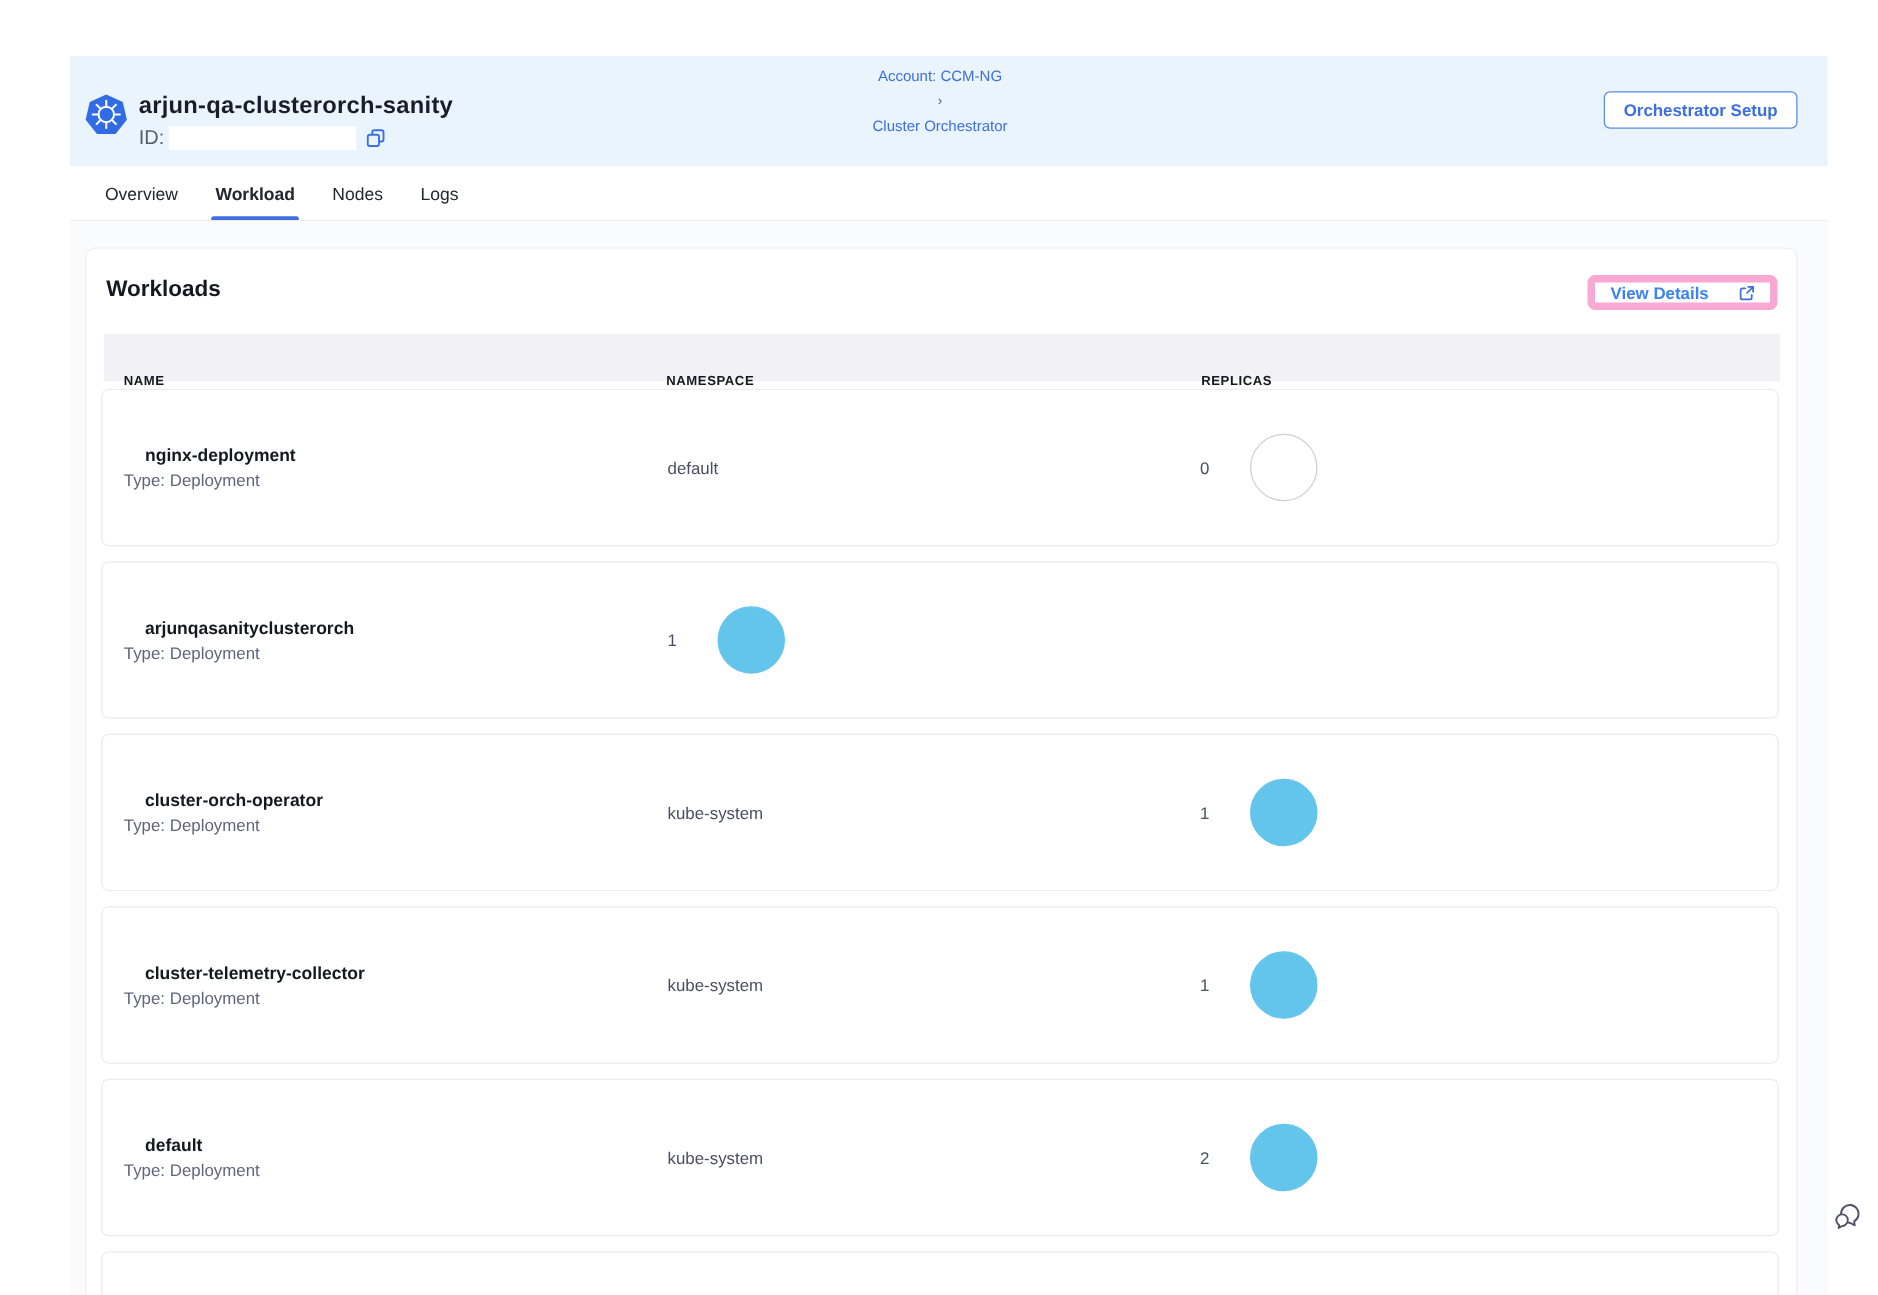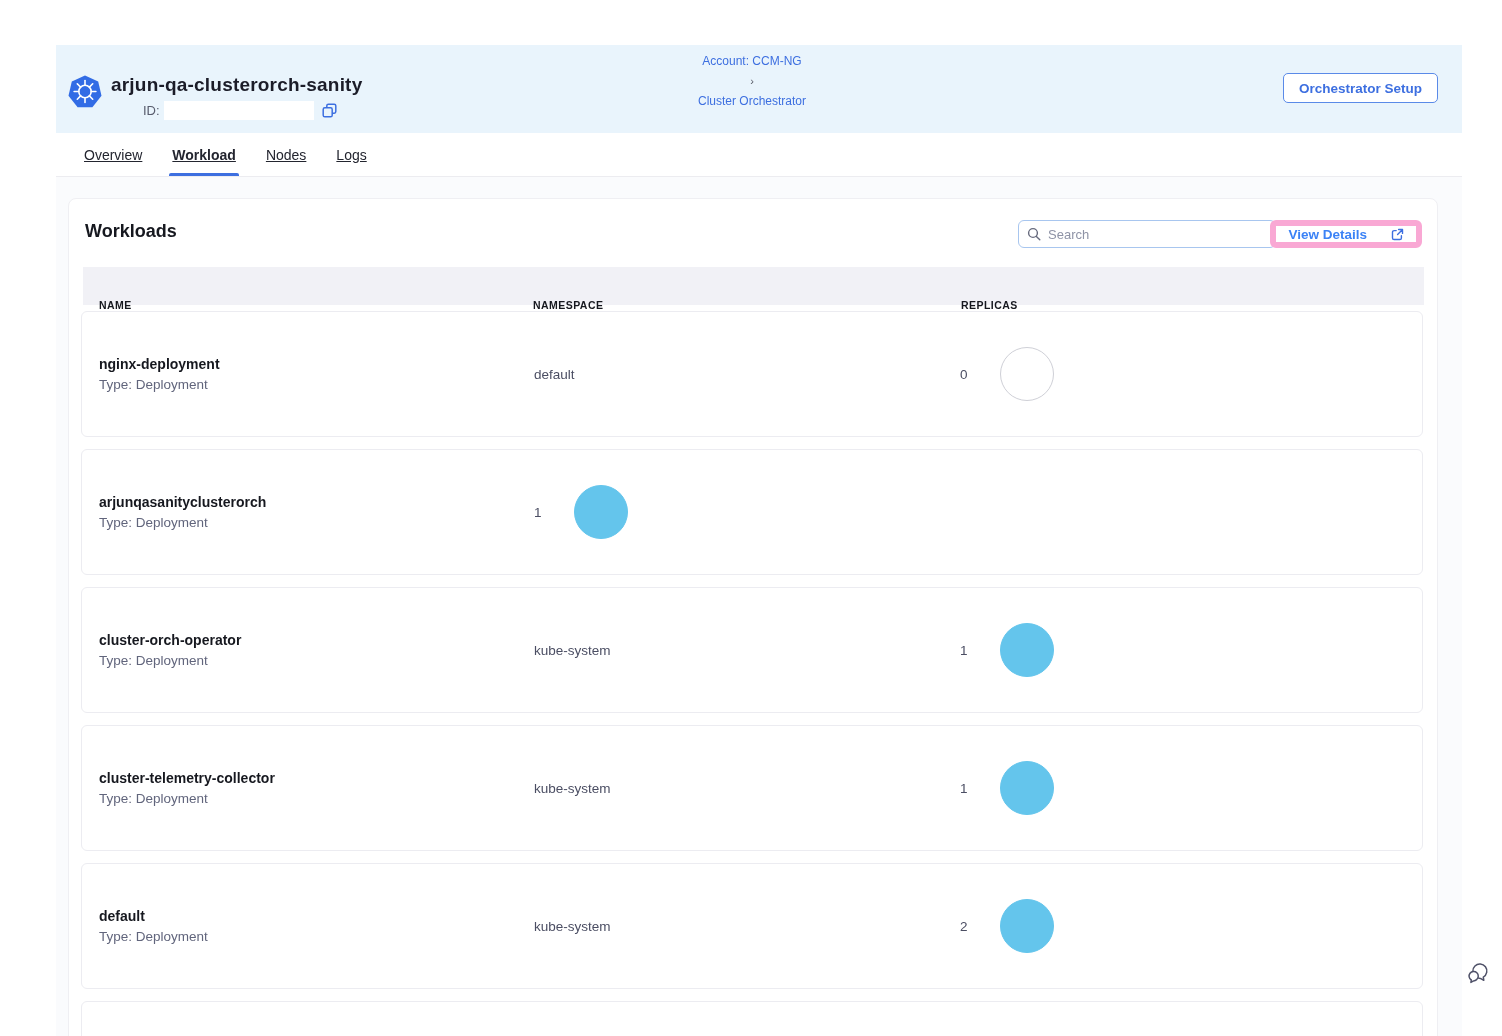--- a/index.html
+++ b/index.html
@@ -13,33 +13,33 @@
   
   .page-header { position:absolute; left:0; top:0; width:100%; height:88px;
                  background:#e9f4fc; padding:9px 24px 0 10px; }
   .breadcrumb { font-size:12px; color:#3d6fe0; display:flex; gap:7px; align-items:center;flex-direction:column; }
   .crumb { cursor:pointer; }
   .crumb-sep { color:#565a66; font-size:11px; }
   .title-row { position:absolute; left:12px; top:28px; display:flex; align-items:flex-start; }
   .k8s-icon { width:34px; height:34px; margin-right:9px; margin-top:2px; }
   .cluster-title { font-size:19px; font-weight:bold; color:#1b1c28; letter-spacing:.2px; line-height:24px; }
   .id-row { display:flex; align-items:center; margin-top:4px; }
-  .id-label { font-size:13px; color:#585c6d; margin-right:4px;margin-left:32px; }
+  .id-label { font-size:16px; color:#585c6d; margin-right:4px; }
   .id-redaction { width:150px; height:19px; background:#ffffff; margin-right:8px; }
   .copy-icon { width:15px; height:15px; cursor:pointer; }
   .setup-btn { position:absolute; right:24px; top:28px; height:30px; padding:0 15px;
                background:#ffffff; border:1px solid #5a8ae8; border-radius:5px;
                color:#3d6fe0; font-size:13.5px; font-weight:bold;
                font-family:"Liberation Sans", sans-serif; cursor:pointer; }
 
   
   .tab-bar { position:absolute; left:0; top:88px; width:100%; height:44px; background:#ffffff;
              border-bottom:1px solid #ececf0; display:flex; align-items:stretch; padding-left:28px; }
   .tab { position:relative; display:flex; align-items:center; font-size:14px; color:#23252f;
-         margin-right:30px; cursor:pointer;text-decoration:underline; }
+         margin-right:30px; cursor:pointer; }
   .tab.active { font-weight:bold; }
   .tab.active::after { content:""; position:absolute; left:-3px; right:-3px; bottom:0;
                        height:3px; background:#3d6fe0; border-radius:2px 2px 0 0; }
 
   
   .page-body { position:absolute; left:0; top:132px; width:100%; height:859px;
                background:#fafbfd; overflow:hidden; }
 
   
   .workloads-card { position:absolute; left:12px; top:21px; width:1370px; height:990px;
@@ -64,21 +64,21 @@
   
   .table-header { margin-top:0; width:1341px; height:38px; background:#f1f1f6;
                   display:grid; grid-template-columns:450px 428px 1fr; align-items:center; }
   .th { font-size:10.5px; font-weight:bold; letter-spacing:.45px; color:#16181f;margin-top:32px; }
   .th-name { padding-left:16px; }
   .rows-wrap { margin-top:6px; margin-left:-2px; }
   .row-card { width:1342px; height:126px; background:#ffffff; border:1px solid #ececf1;
               border-radius:6px; margin-bottom:12px; display:grid;
               grid-template-columns:452px 426px 1fr; align-items:center; cursor:pointer; }
   .cell-name { padding-left:17px; }
-  .wl-name { font-size:14px; font-weight:bold; color:#16181f; }
+  .wl-name { font-size:14px; font-weight:bold; color:#16181f;margin-left:17px; }
   .wl-type { font-size:13.5px; color:#61657c; margin-top:5px; }
   .wl-ns { font-size:13.5px; color:#4b4e63; }
   .cell-replicas { display:flex; align-items:center; }
   .replica-count { font-size:13.5px; color:#4b4e63; width:14px; }
   .replica-circle { width:54px; height:54px; border-radius:50%; margin-left:26px;
                     background:#ffffff; border:1px solid #cfd0d7; }
   .replica-circle.filled { background:#64c5ec; border-color:#64c5ec; }
   .row-card.partial { height:126px; }
 
   
@@ -131,27 +131,20 @@
       <div class="tab active">Workload</div>
       <div class="tab">Nodes</div>
       <div class="tab">Logs</div>
     </div>
 
     <div class="page-body">
       <div class="workloads-card">
 
         <div class="card-head">
           <div class="card-title">Workloads</div>
-          <div class="search-box">
-            <svg class="mag" viewBox="0 0 14 14">
-              <circle cx="6" cy="6" r="4.4" fill="none" stroke="#676b7e" stroke-width="1.4"></circle>
-              <line x1="9.4" y1="9.4" x2="12.8" y2="12.8" stroke="#676b7e" stroke-width="1.4" stroke-linecap="round"></line>
-            </svg>
-            <input type="text" placeholder="Search" style="">
-          </div>
           <button class="view-details-btn">
             <span>View Details</span>
             <svg class="ext-icon" viewBox="0 0 13 13">
               <path d="M5.2 2.6 H3.1 C2.2 2.6 1.5 3.3 1.5 4.2 v5.7 c0 .9 .7 1.6 1.6 1.6 h5.7 c.9 0 1.6-.7 1.6-1.6 V7.8" fill="none" stroke="#3d6fe0" stroke-width="1.4" stroke-linecap="round"></path>
               <path d="M7.6 1.5 h3.9 v3.9 M11.3 1.7 L6.6 6.4" fill="none" stroke="#3d6fe0" stroke-width="1.4" stroke-linecap="round" stroke-linejoin="round"></path>
             </svg>
           </button>
         </div>
 
         <div class="table-header">

